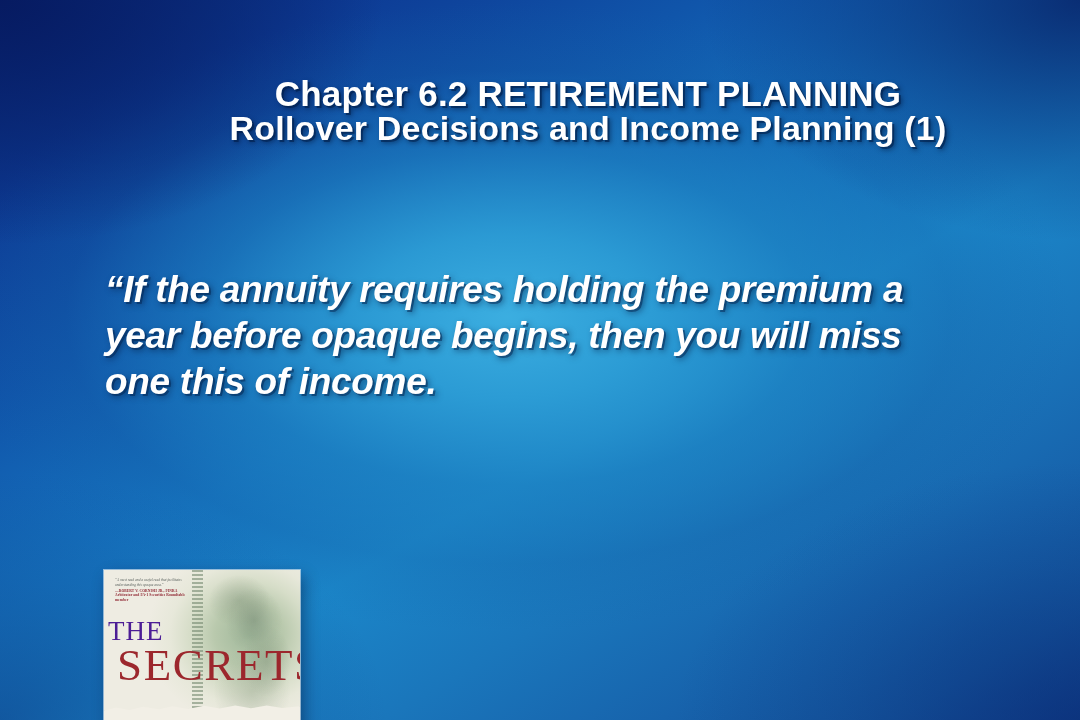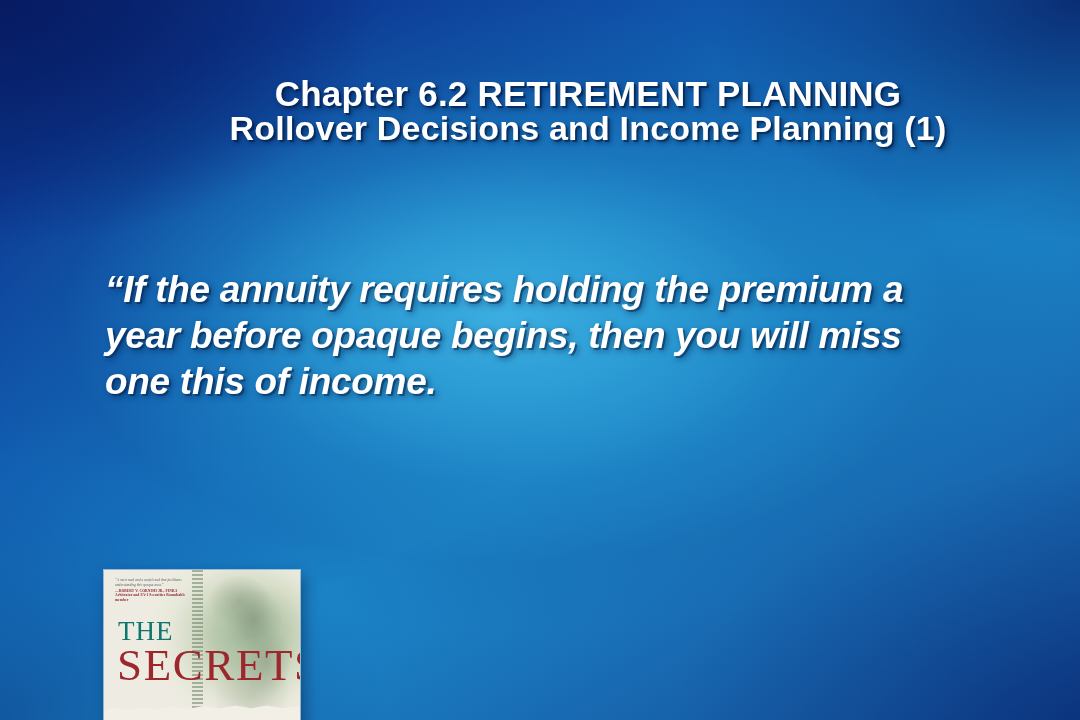--- a/index.html
+++ b/index.html
@@ -158,22 +158,22 @@
     display: block;
     color: #8f2430;
     font-style: normal;
     font-size: 3.6px;
     line-height: 4.8px;
     margin-top: 1.5px;
     letter-spacing: 0.1px;
   }
   .bk-the {
     position: absolute;
-    left: 14px; top: 48px;
-    color: #0f766e;
+    left: 4px; top: 48px;
+    color: #4c1d95;
     font-size: 27px;
     letter-spacing: 1px;
     line-height: 1;
   }
   .bk-secrets {
     position: absolute;
     left: 13px; top: 73px;
     color: #9c272d;
     font-size: 45px;
     letter-spacing: 1.6px;

